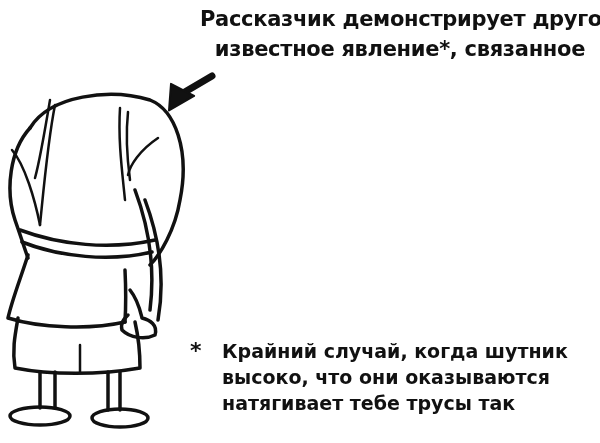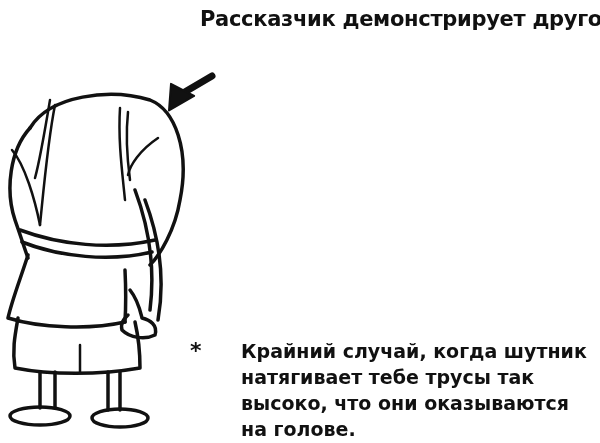--- a/index.html
+++ b/index.html
@@ -5,29 +5,30 @@
     html, body { margin: 0; padding: 0; background: #ffffff; }
     body { width: 600px; height: 443px; position: relative; overflow: hidden;
            font-family: "DejaVu Sans", sans-serif; color: #111; }
     .caption-top { position: absolute; left: 200px; top: 4px; width: 400px;
                    text-align: center; font-size: 21px; line-height: 30px;
                    font-weight: bold; letter-spacing: -0.3px; }
     .caption-top div { white-space: nowrap; }
     .footnote { position: absolute; left: 190px; top: 338px; width: 400px;
                 font-size: 19px; line-height: 26px; font-weight: bold; }
     .footnote .star { position: absolute; left: 0; top: 0; font-size: 22px; }
-    .footnote .lines { margin-left: 51px; }
+    .footnote .lines { margin-left: 32px; }
     .footnote .lines div { white-space: nowrap; }
     .figure { position: absolute; left: 0; top: 60px; width: 240px; height: 383px; }
   </style>
 </head>
 <body>
 
 <div class="caption-top">
   <div>Рассказчик демонстрирует другое</div>
+  <div>известное явление*, связанное</div>
 </div>
 
 <div class="figure">
   <svg width="240" height="383" viewBox="0 60 240 383" xmlns="http://www.w3.org/2000/svg" fill="none" stroke="#111" stroke-width="3.5" stroke-linecap="round" stroke-linejoin="round">
 
     <g>
       <line x1="212" y1="76" x2="178" y2="96" stroke-width="7"></line>
       <polygon points="163,104 178,82 192,104" fill="#111" stroke="#111" stroke-width="2" transform="rotate(-30 178 96)"></polygon>
     </g>
 
@@ -67,17 +68,16 @@
       <ellipse cx="40" cy="416" rx="30" ry="9"></ellipse>
       <ellipse cx="120" cy="418" rx="28" ry="9"></ellipse>
     </g>
   </svg>
 </div>
 
 <div class="footnote">
   <span class="star">*</span>
   <div class="lines">
     <div>Крайний случай, когда шутник</div>
+    <div>высоко, что они оказываются</div>
     <div>натягивает тебе трусы так</div>
-    <div>высоко, что они оказываются</div>
-    <div>на голове.</div>
   </div>
 </div>
 
 </body></html>

